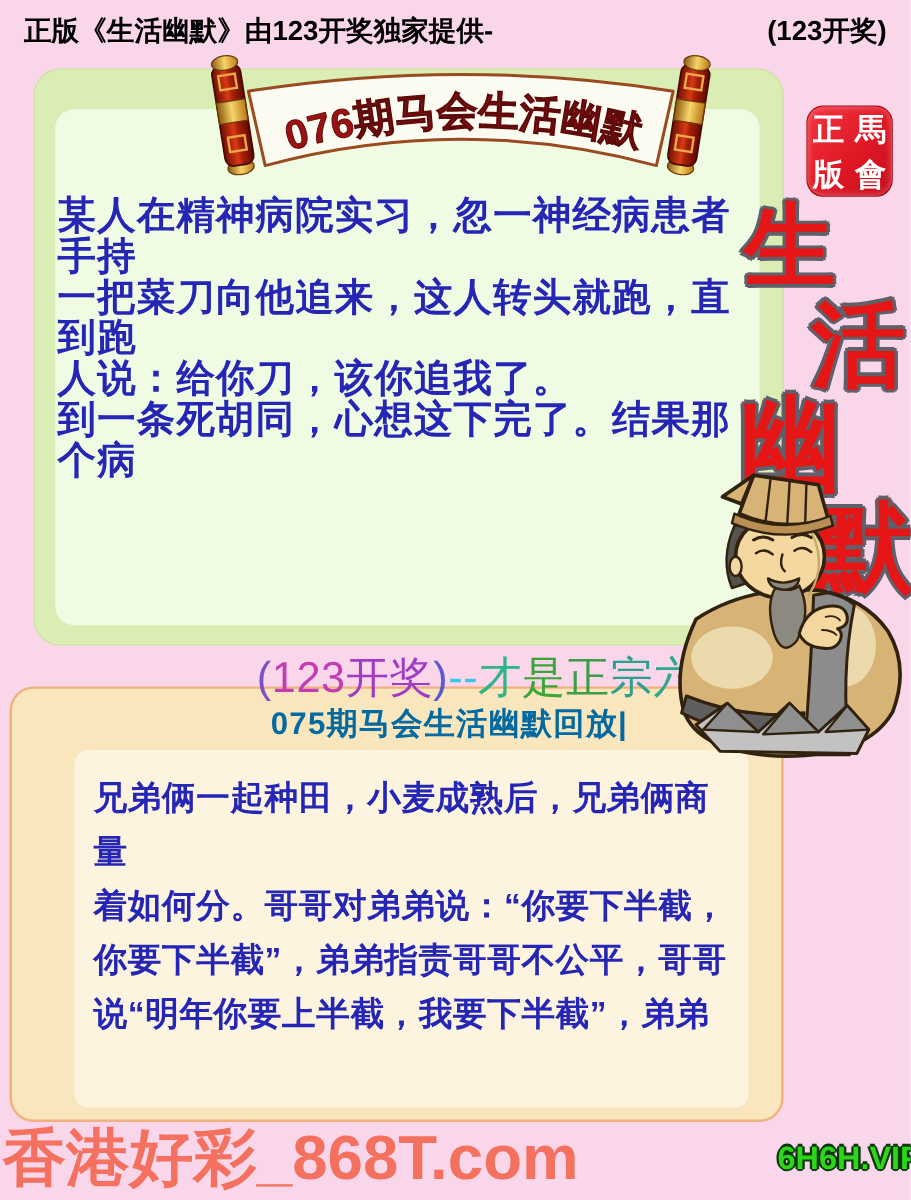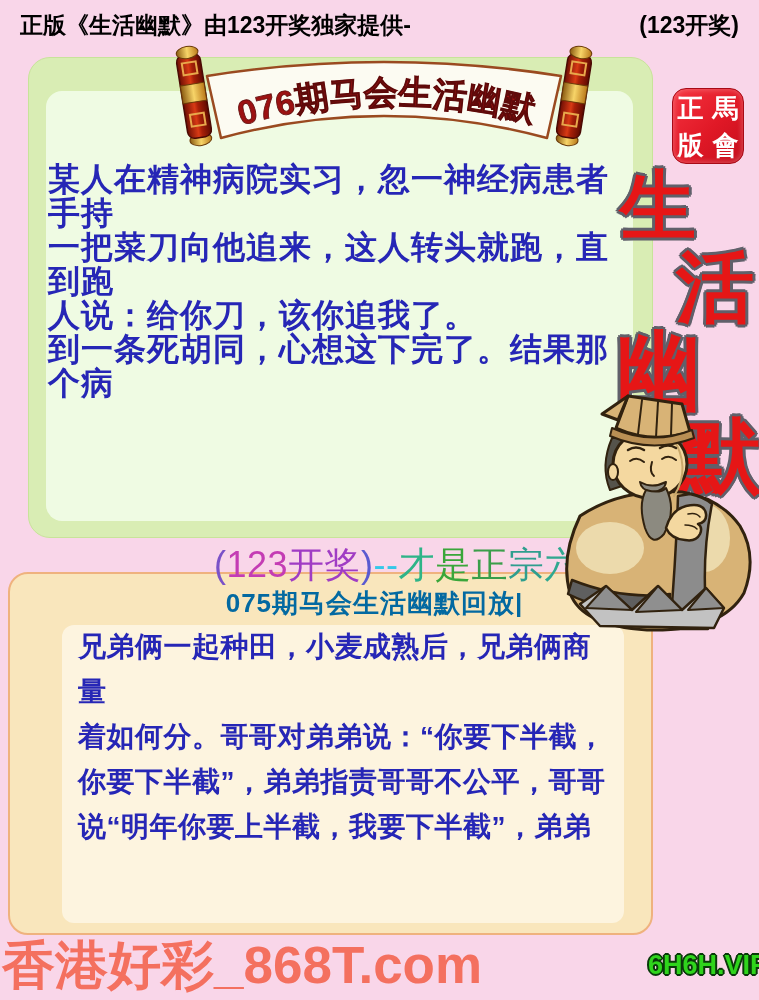--- a/index.html
+++ b/index.html
@@ -40,21 +40,21 @@
   
   .promo{position:absolute;left:214px;top:541px;font-size:36px;font-weight:400;letter-spacing:.5px;z-index:2;white-space:nowrap;}
 
   
   .panel-cream{position:absolute;left:8px;top:572px;width:645px;height:363px;background:#F9E6BC;
                border:2px solid #EFB27E;border-radius:20px;box-sizing:border-box;z-index:1;}
   .replay-title{position:absolute;left:0;top:12px;width:100%;text-align:center;color:#0369a1;
                 font-size:26px;font-weight:bold;letter-spacing:1px;margin-left:44px;}
   .panel-cream-inner{position:absolute;left:52px;top:51px;width:562px;height:298px;background:#FDF4DF;
                 border-radius:12px;}
-  .joke2{position:absolute;left:68px;top:50px;width:540px;color:#2626B6;font-size:28px;line-height:45px;
+  .joke2{position:absolute;left:68px;top:68px;width:540px;color:#2626B6;font-size:28px;line-height:45px;
          font-weight:bold;letter-spacing:.5px;}
 
   
   .watermark{position:absolute;left:2px;top:930px;font-size:53px;font-weight:bold;color:#F4705F;
              letter-spacing:0;z-index:5;white-space:nowrap;transform:scaleY(.98);}
   .publisher{position:absolute;left:112px;top:962px;font-size:25px;color:#111;z-index:6;white-space:nowrap;}
   .vip{position:absolute;left:648px;top:950px;font-size:27px;font-weight:900;color:#2FD41C;z-index:5;
        letter-spacing:0;white-space:nowrap;
        text-shadow:-2px 0 #0A3A0A,2px 0 #0A3A0A,0 -2px #0A3A0A,0 2px #0A3A0A,
                    -1px -1px #0A3A0A,1px 1px #0A3A0A,-1px 1px #0A3A0A,1px -1px #0A3A0A;}

